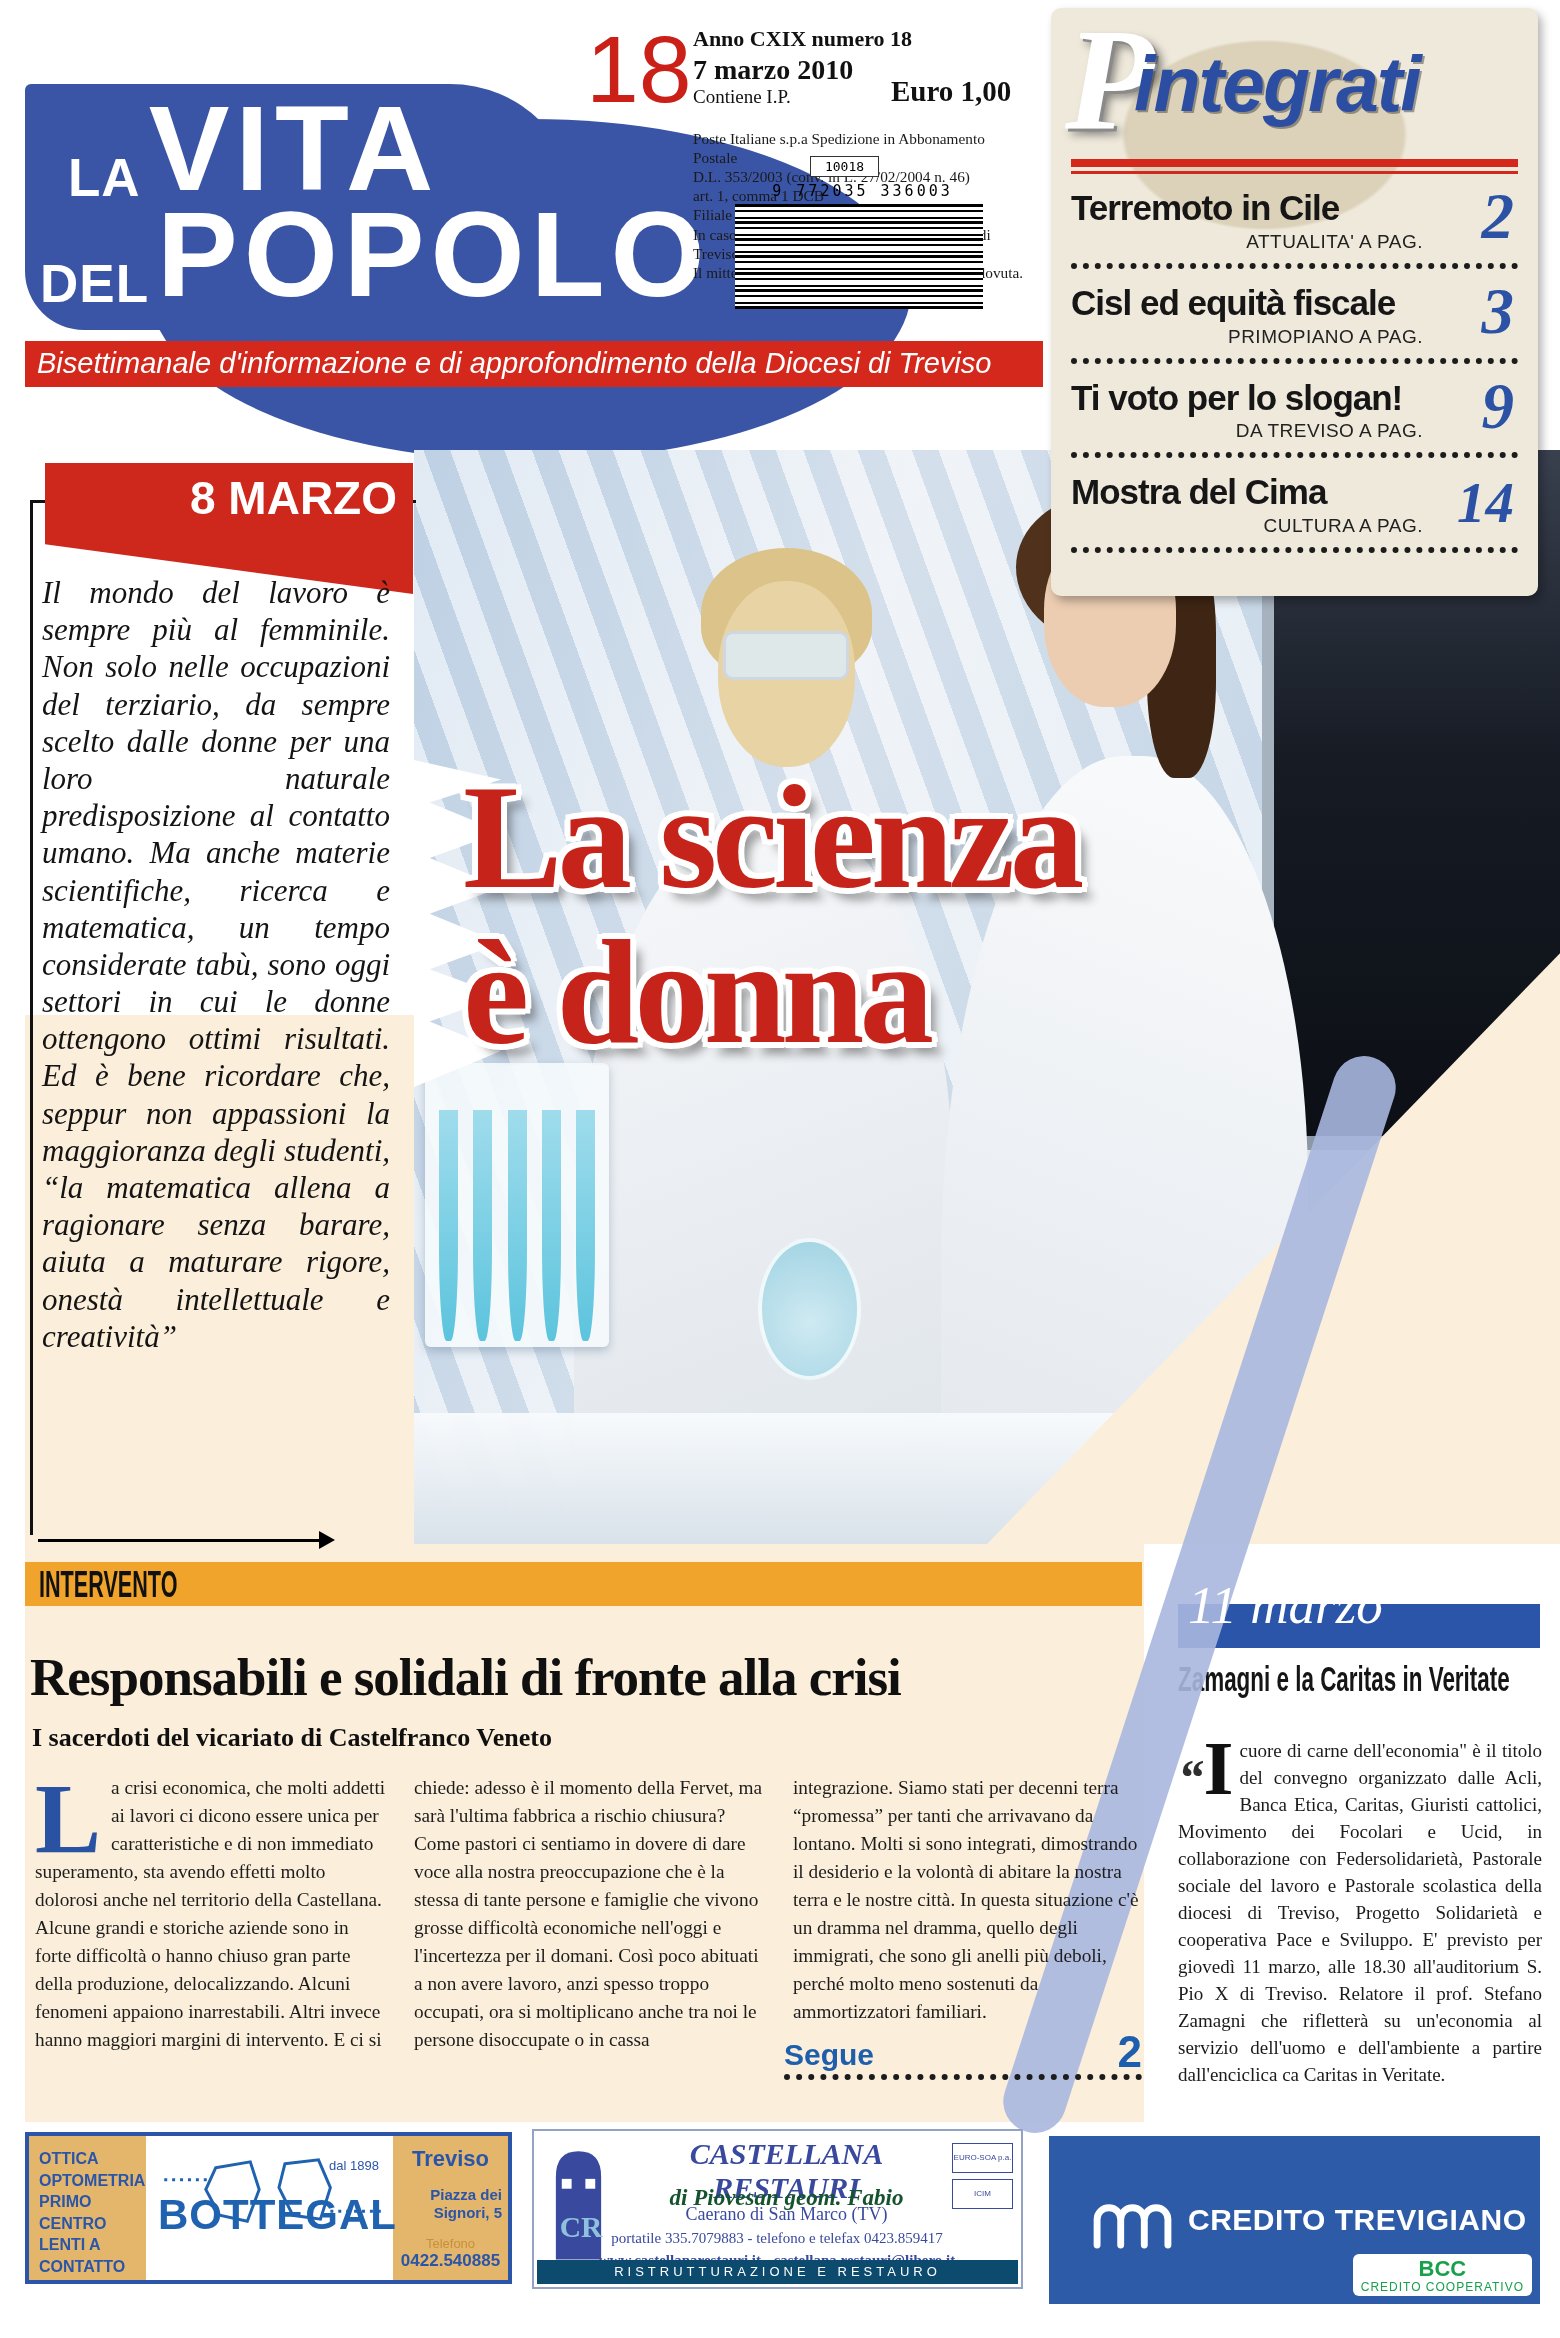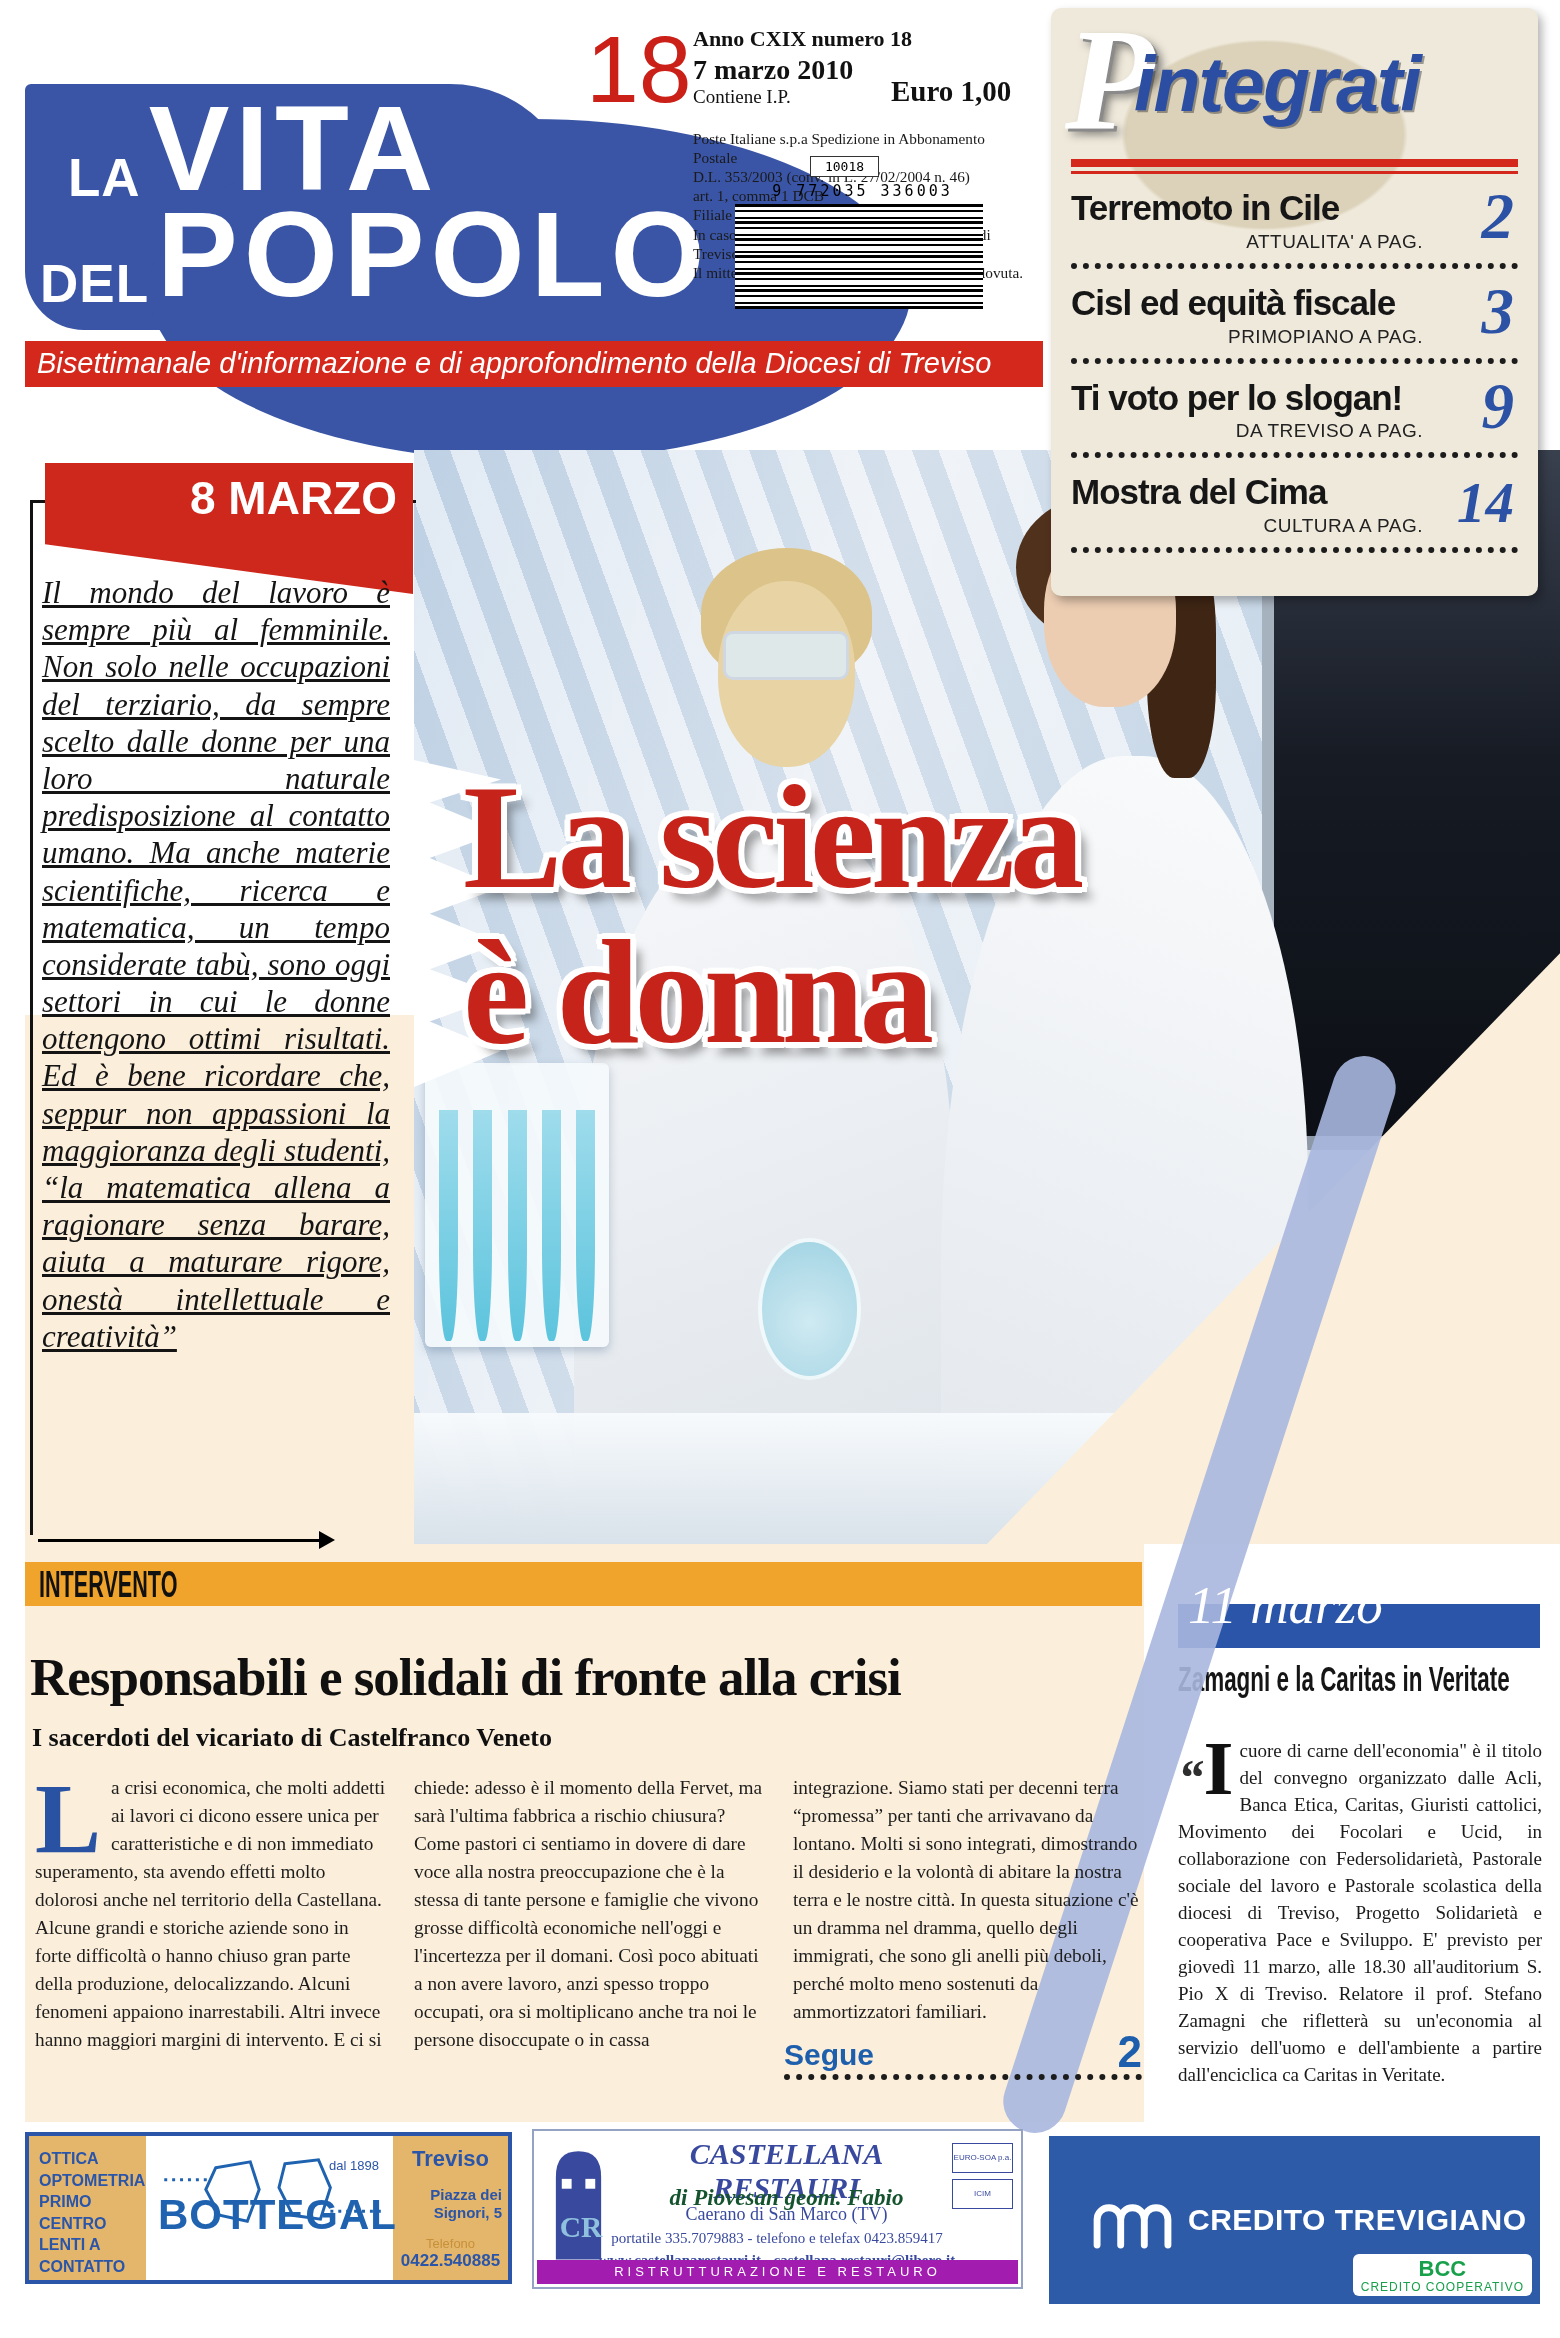--- a/index.html
+++ b/index.html
@@ -48,21 +48,21 @@
 
   
   .red-banner { left:25px; top:341px; width:1018px; height:46px; background:#D5281D; z-index:3;
     color:#fff; font-family:"Liberation Sans",sans-serif; font-style:italic; font-size:29px; line-height:44px; padding-left:12px; }
 
   
   .m8 { left:45px; top:463px; width:368px; height:131px; background:#CE271C; z-index:3;
     clip-path:polygon(0 0,100% 0,100% 100%,0 62%); color:#fff; font-family:"Liberation Sans",sans-serif;
     font-weight:bold; font-size:46px; text-align:right; padding:8px 16px 0 0; }
   .intro-frame { left:30px; top:500px; width:386px; height:1035px; border-left:3px solid #111; border-top:3px solid #111; z-index:2; }
-  .intro-text { left:42px; top:574px; width:348px; z-index:4; font-style:italic; font-size:31px; line-height:1.2; text-align:justify; color:#141414;text-decoration:underline; }
+  .intro-text { left:42px; top:574px; width:348px; z-index:4; font-style:italic; font-size:31px; line-height:1.2; text-align:justify; color:#141414; }
   .intro-arrow { left:38px; top:1530px; width:307px; z-index:4; }
   .arrow-line { display:inline-block; width:283px; border-top:3px solid #000; vertical-align:middle; }
   .arrow-head { display:inline-block; width:0; height:0; border-left:16px solid #000; border-top:9px solid transparent; border-bottom:9px solid transparent; vertical-align:middle; margin-left:-2px; }
 
   
   .cream { left:25px; top:1015px; width:1119px; height:1107px; background:#FBEEDA; z-index:0; }
 
   
   .photo { left:414px; top:450px; width:1146px; height:1094px; z-index:1; overflow:hidden;
     background:linear-gradient(105deg,#c9d9ea 0%,#e4ebf3 35%,#d7e3ef 60%,#bfd2e6 100%); }
@@ -134,21 +134,21 @@
   .ad1 .tel { font-size:13px; color:#C89038; margin-top:14px; }
   .ad1 .ph1 { font-size:17px; font-weight:bold; }
 
   .ad2 { left:532px; top:2129px; width:491px; height:160px; background:#fff; border:2px solid #94A3C4; z-index:2; }
   .ad2 .castle { position:absolute; left:14px; top:12px; }
   .ad2 .t1 { position:absolute; left:89px; top:6px; width:327px; text-align:center; font-size:30px; font-weight:bold; font-style:italic; color:#39499E; }
   .ad2 .t2 { position:absolute; left:89px; top:54px; width:327px; text-align:center; font-size:23px; font-weight:bold; font-style:italic; color:#14532d; }
   .ad2 .t3 { position:absolute; left:89px; top:73px; width:327px; text-align:center; font-size:18px; color:#39499E; }
   .ad2 .t4 { position:absolute; left:20px; top:99px; width:446px; text-align:center; font-size:15px; color:#39499E; }
   .ad2 .t5 { position:absolute; left:20px; top:121px; width:446px; text-align:center; font-size:15px; font-weight:bold; color:#39499E; }
-  .ad2 .bar { position:absolute; left:3px; right:3px; bottom:3px; height:24px; background:#a21caf; color:#fff;
+  .ad2 .bar { position:absolute; left:3px; right:3px; bottom:3px; height:24px; background:#0c4a6e; color:#fff;
     font-family:"Liberation Sans",sans-serif; font-size:13px; letter-spacing:4px; text-align:center; line-height:24px; }
   .ad2 .cert { position:absolute; right:8px; width:61px; height:30px; border:1px solid #39499E; font-size:8px; color:#39499E;
     font-family:"Liberation Sans",sans-serif; text-align:center; padding-top:9px; background:#fff; }
   .ad2 .cert1 { top:12px; } .ad2 .cert2 { top:48px; }
 
   .ad3 { left:1049px; top:2136px; width:491px; height:168px; background:#2E5BA8; z-index:2; display:flex; align-items:center; padding-left:38px; }
   .ad3 .cname { font-family:"Liberation Sans",sans-serif; font-weight:bold; font-size:30px; color:#fff; letter-spacing:0.5px; margin-left:10px; }
   .bcc { position:absolute; right:8px; bottom:8px; background:#fff; border-radius:6px; padding:4px 8px 2px 8px; text-align:center; }
   .bcc .b1 { font-family:"Liberation Sans",sans-serif; font-weight:bold; font-size:22px; color:#18A04B; line-height:1; }
   .bcc .b2 { font-family:"Liberation Sans",sans-serif; font-size:12px; letter-spacing:1px; color:#18A04B; }

